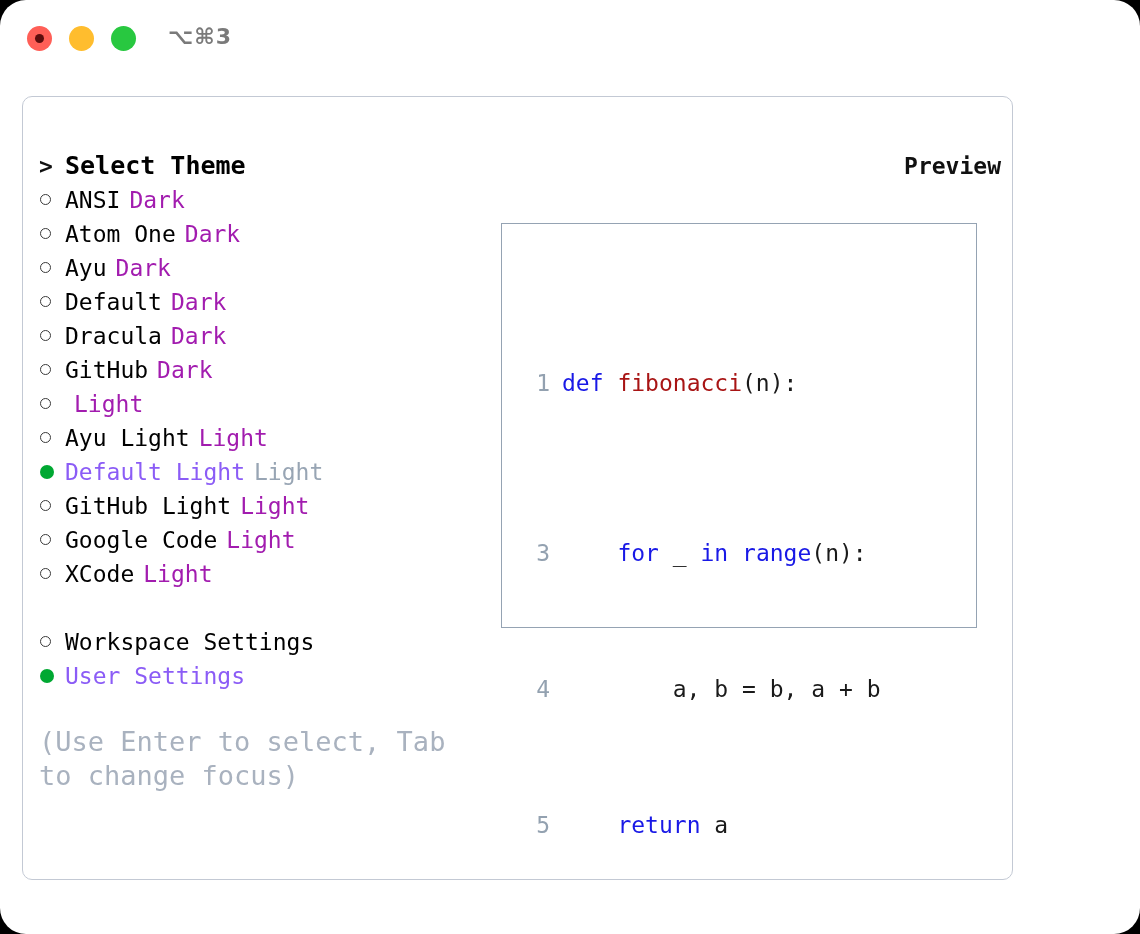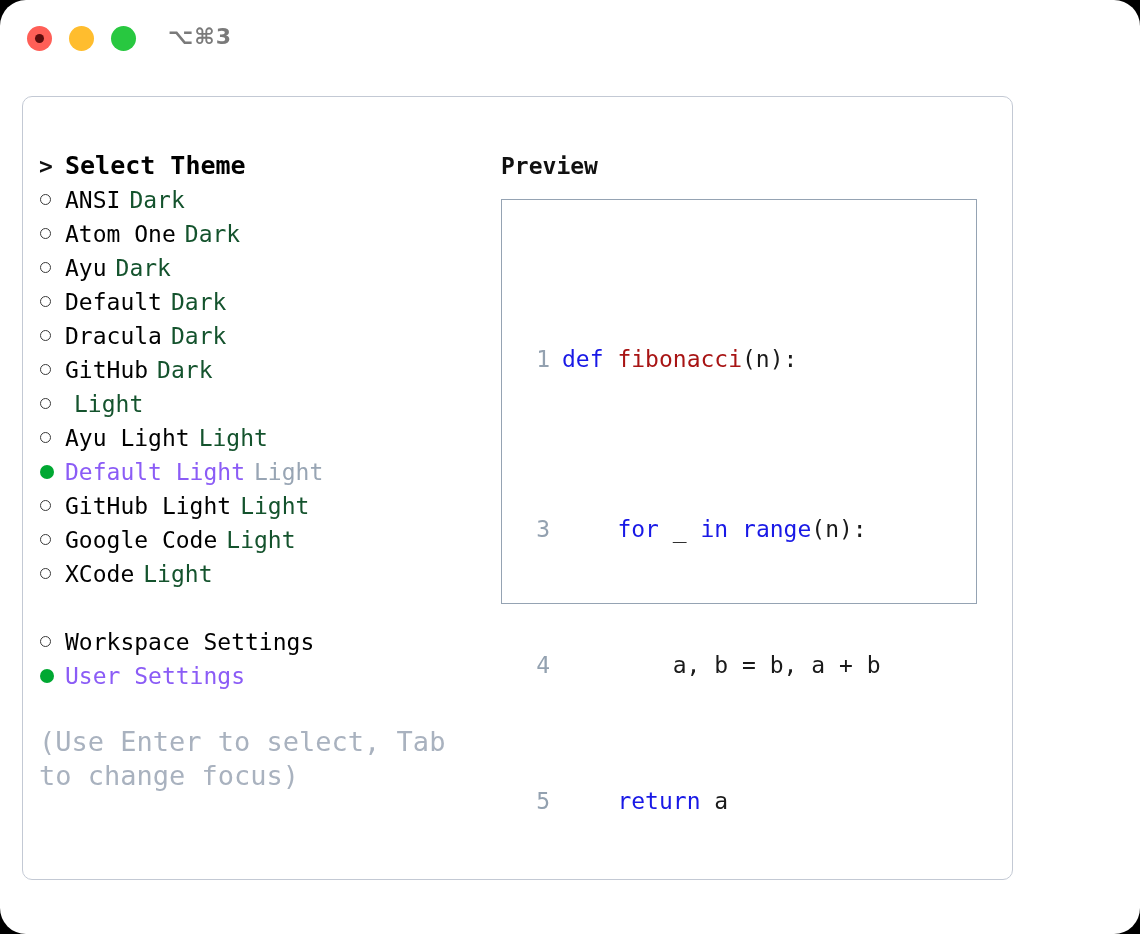--- a/index.html
+++ b/index.html
@@ -155,21 +155,21 @@
   }
 
   .header-row {
     font-weight: bold;
     font-size: 25px;
     color: #111111;
   }
   .header-row .marker { font-weight: bold; color: #111111; }
 
   .label     { color: #000000; }
-  .tag       { color: #14532d; padding-left: 9px; }
+  .tag       { color: #a21caf; padding-left: 9px; }
   .selected .label { color: #8b5cf6; }
   .selected .tag   { color: #98a5b4; }
 
   .section-title {
     height: 34px;
     line-height: 34px;
     font-size: 23px;
     color: #111111;
     padding-left: 26px;
     white-space: pre;
@@ -194,24 +194,25 @@
     width: 500px;
   }
 
   .preview-title {
     font-size: 23px;
     font-weight: bold;
     color: #111111;
     height: 34px;
     line-height: 34px;
     white-space: pre;
+    text-align: right;
   }
 
   .preview-box {
-    margin-top: 16px;
+    margin-top: 40px;
     width: 476px;
     height: 405px;
     border: 1.5px solid #95a3b3;
     box-sizing: border-box;
     background: #ffffff;
     position: relative;
   }
 
   .code {
     position: absolute;

